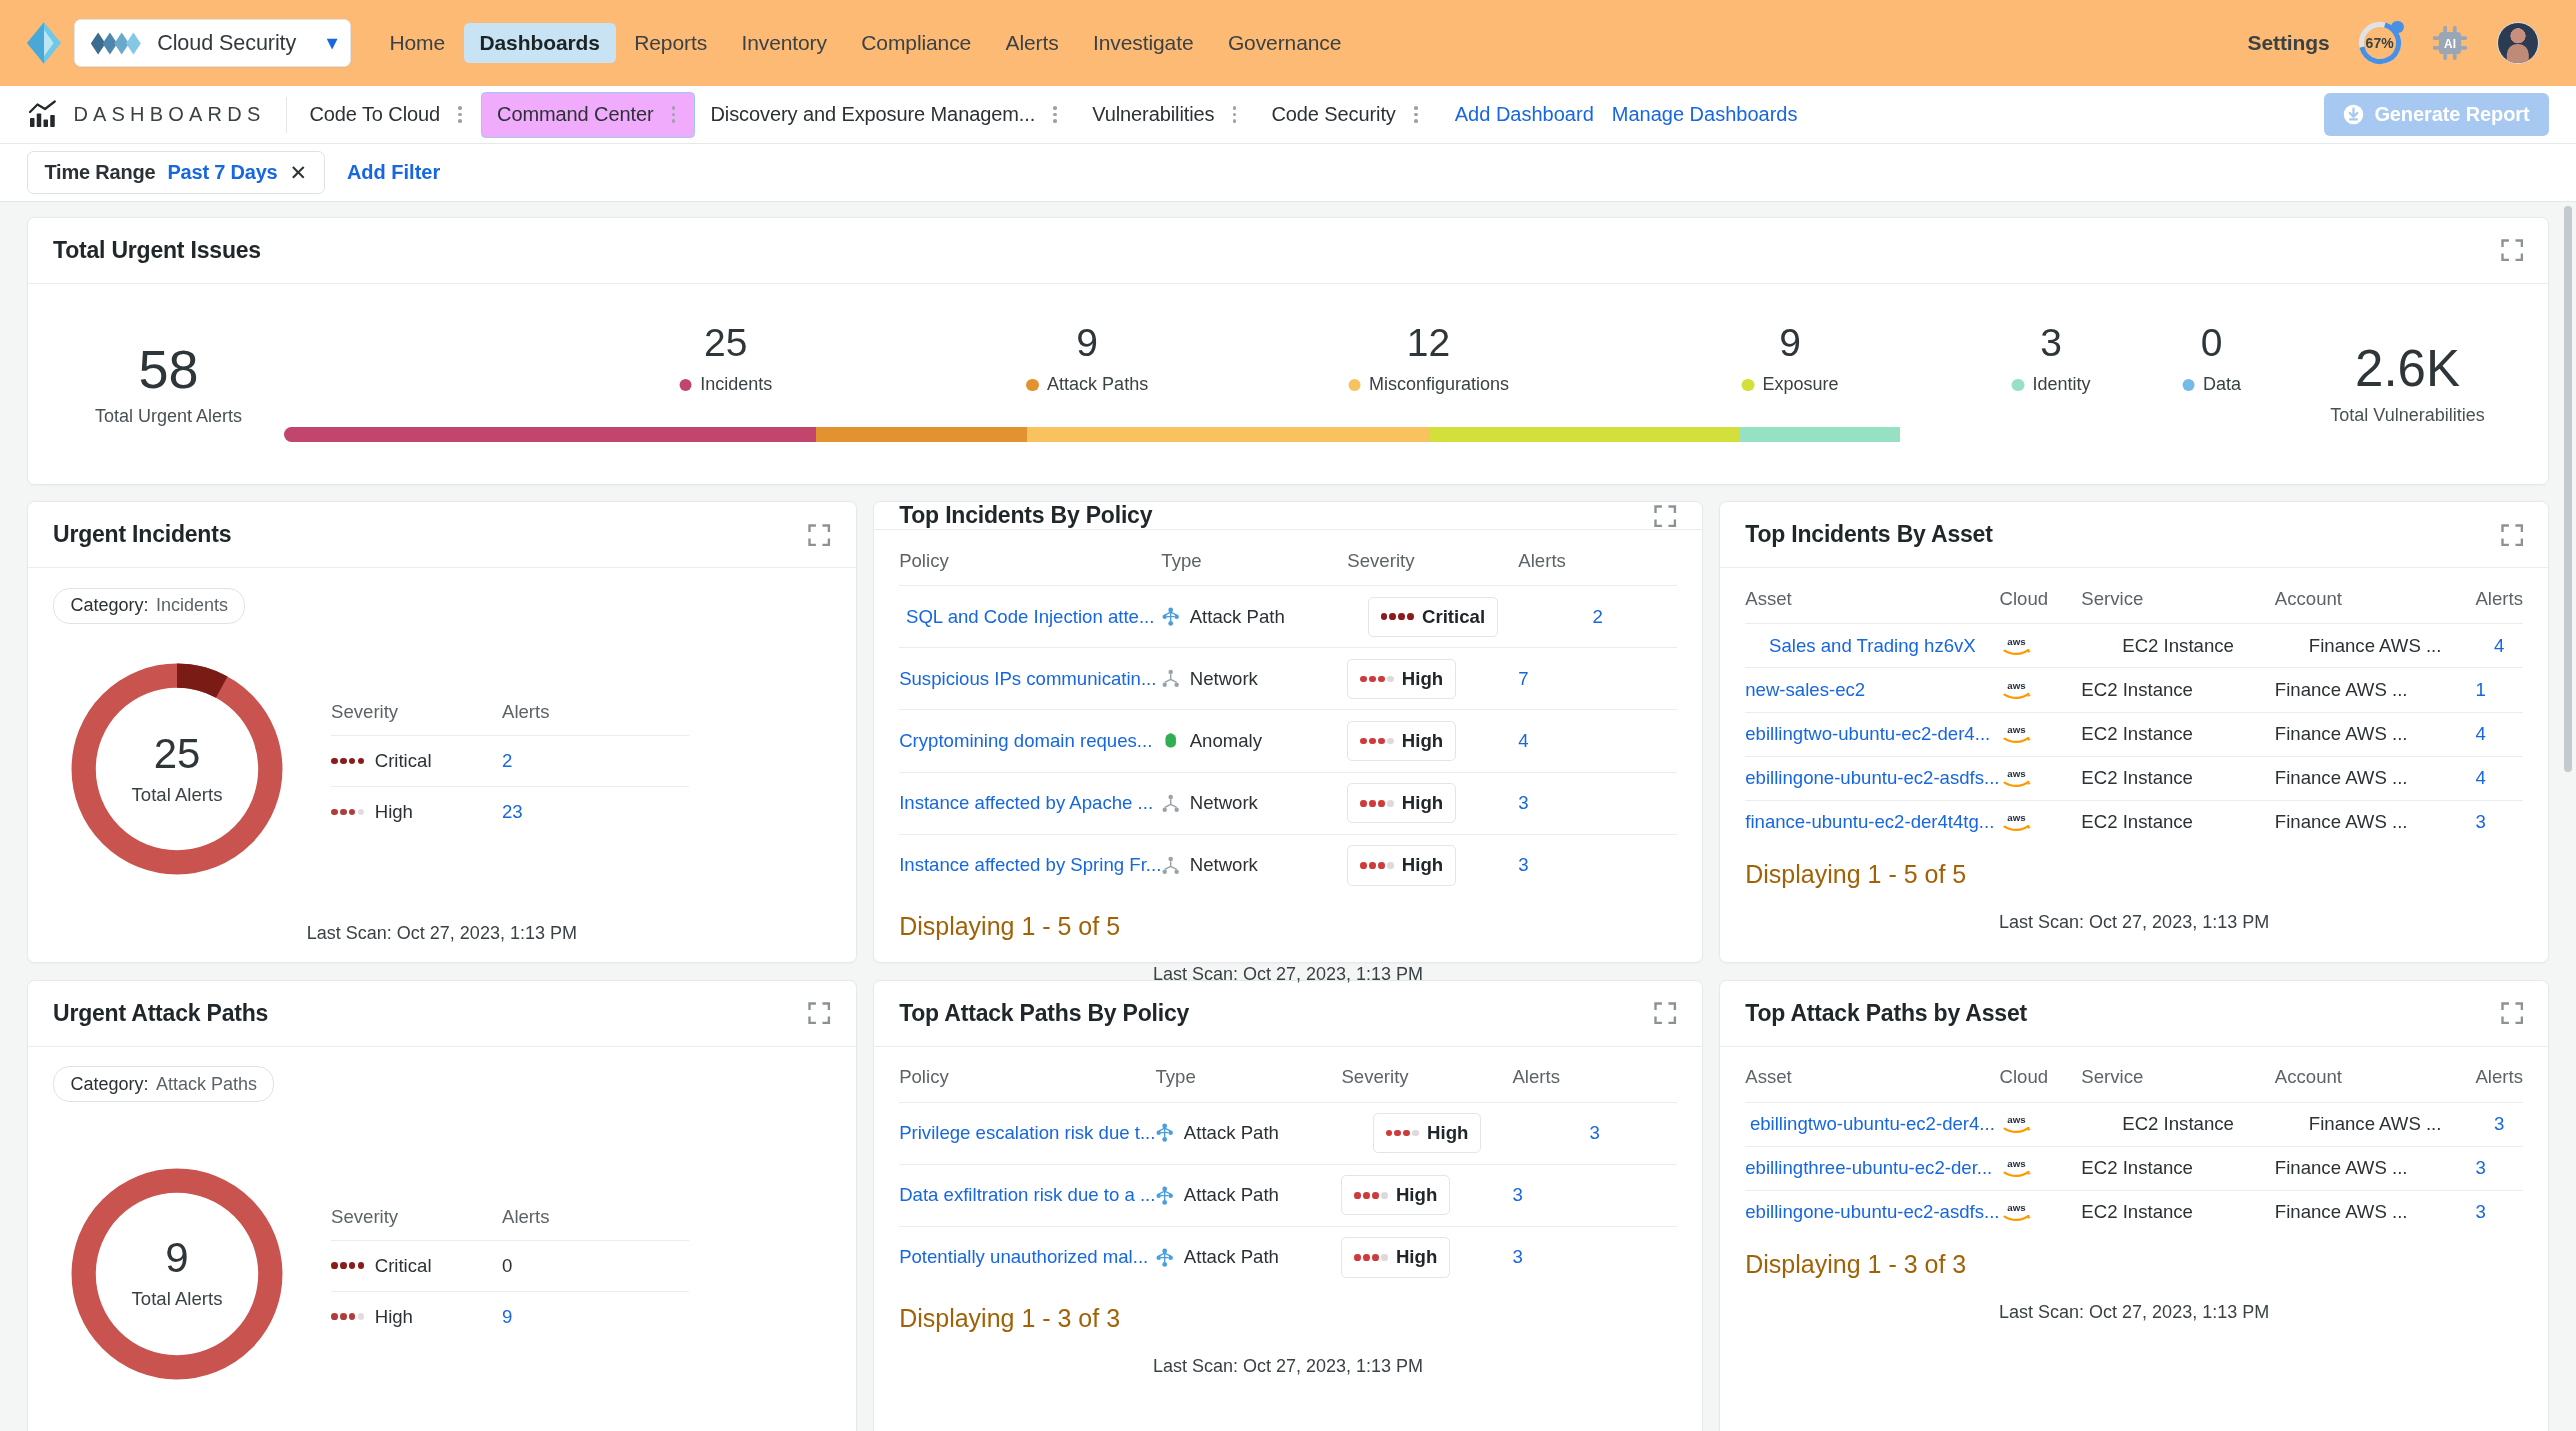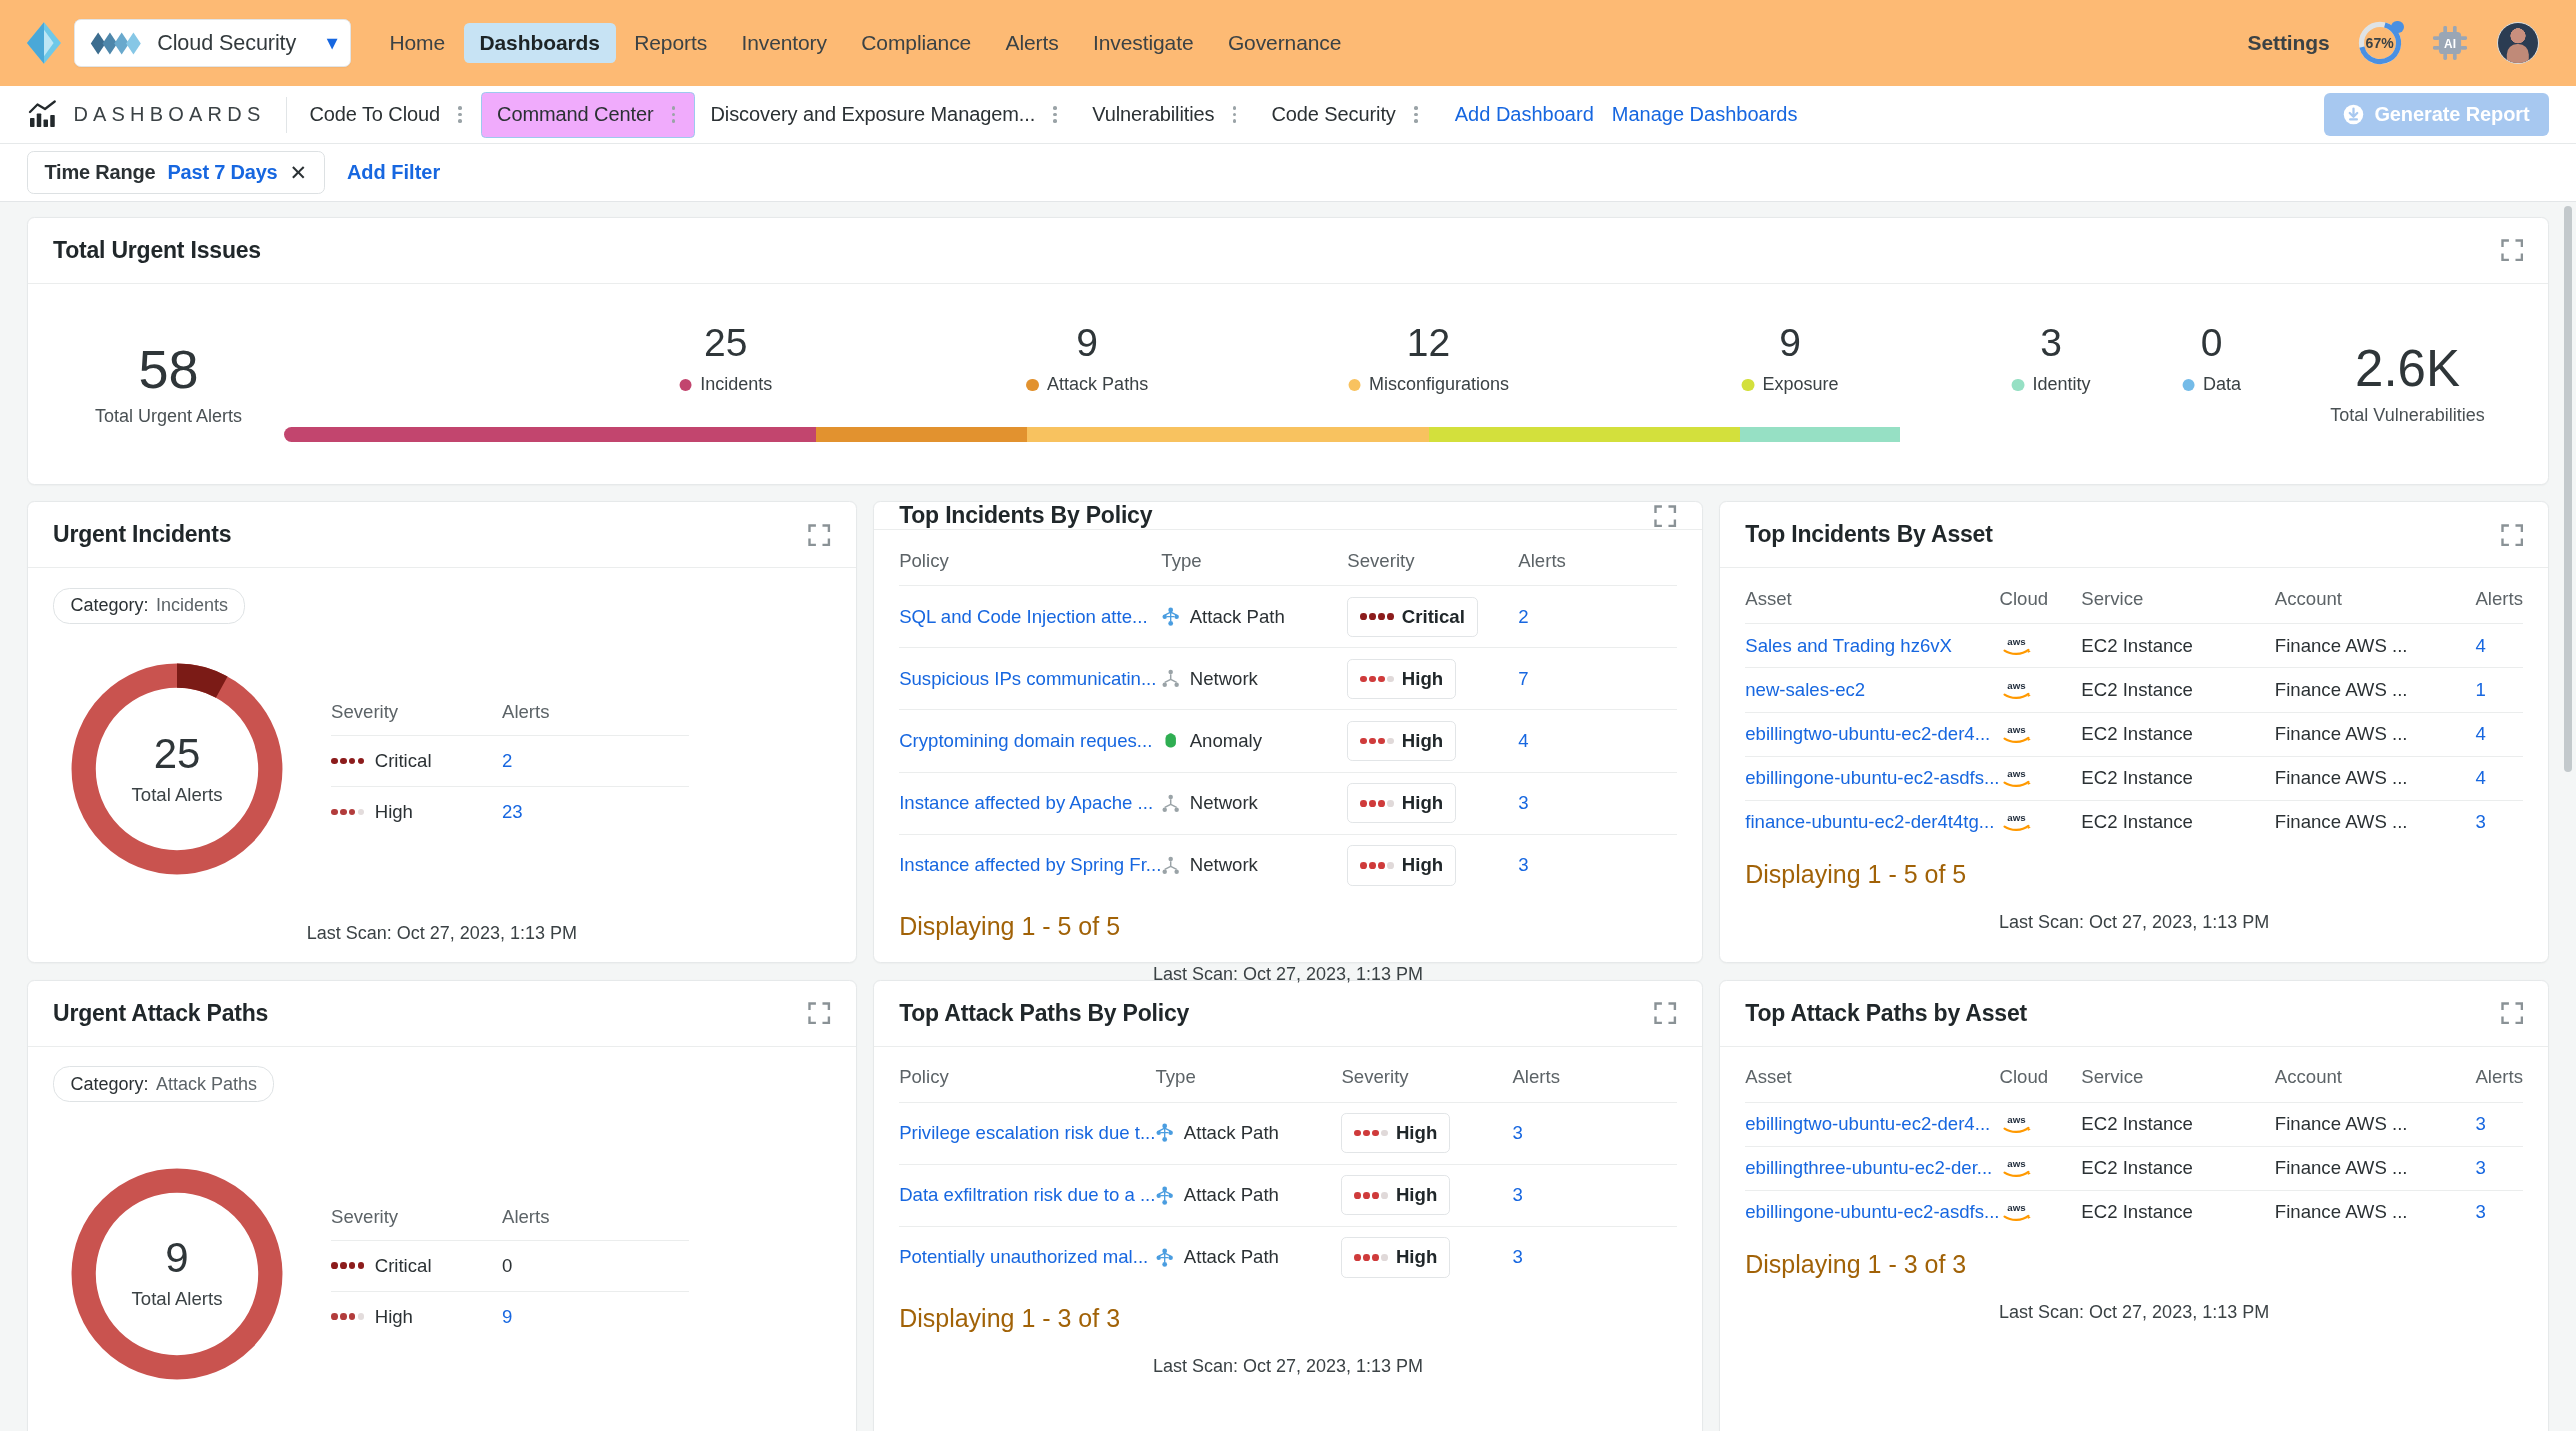--- a/index.html
+++ b/index.html
@@ -171,21 +171,21 @@
   
   .tbl { width: 100%; border-collapse: collapse; }
   .tbl th {
     font-size: 18.6px; color: #5c6367; font-weight: 400; text-align: left;
     padding: 0 0 13.4px 0; white-space: nowrap;
   }
   .tbl td {
     padding: 10.4px 0; border-top: 0.7px solid #ebeded; font-size: 18.6px; color: #2b3134;
     white-space: nowrap; vertical-align: middle;
   }
-  .tbl tr:first-child td { border-top: 0.7px solid #ebeded; }
+  .tbl tr:first-child td { border-top: 0.7px solid #ebeded; text-align: center; }
   .lnk { color: #1767e0; }
   .type-cell { display: flex; align-items: center; gap: 9px; }
   .sev-badge {
     display: inline-flex; align-items: center; gap: 8.2px;
     border: 0.7px solid #e2e5e7; border-radius: 5.2px; padding: 8.2px 12px;
     font-size: 18.6px; font-weight: 700; color: #20272a;
   }
   .disp { font-size: 25px; color: #a16207; padding-top: 16.4px;}
   .tbl-foot-scan { font-size: 18px; color: #3b4245; text-align: center; padding-top: 22.4px;}
 

